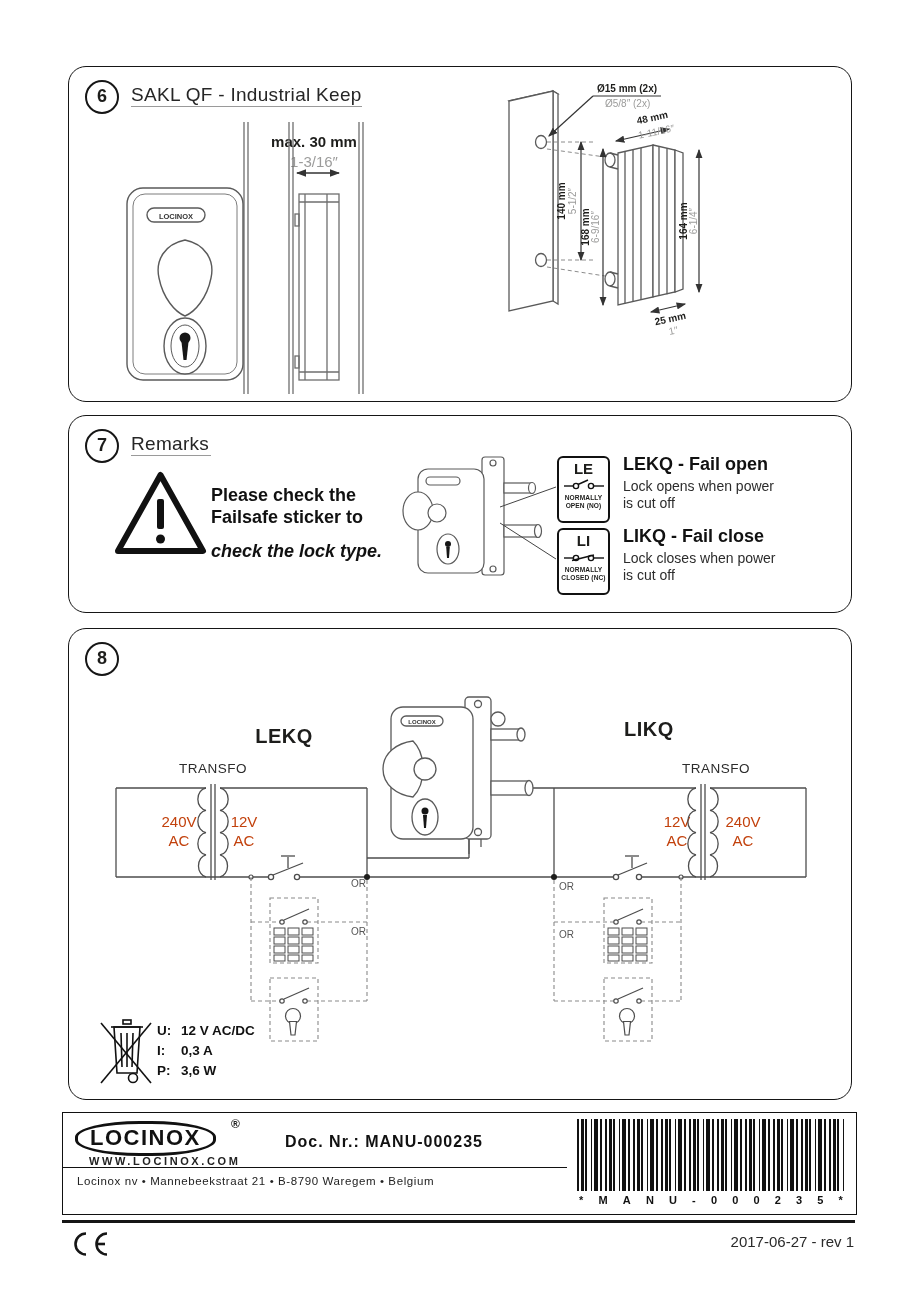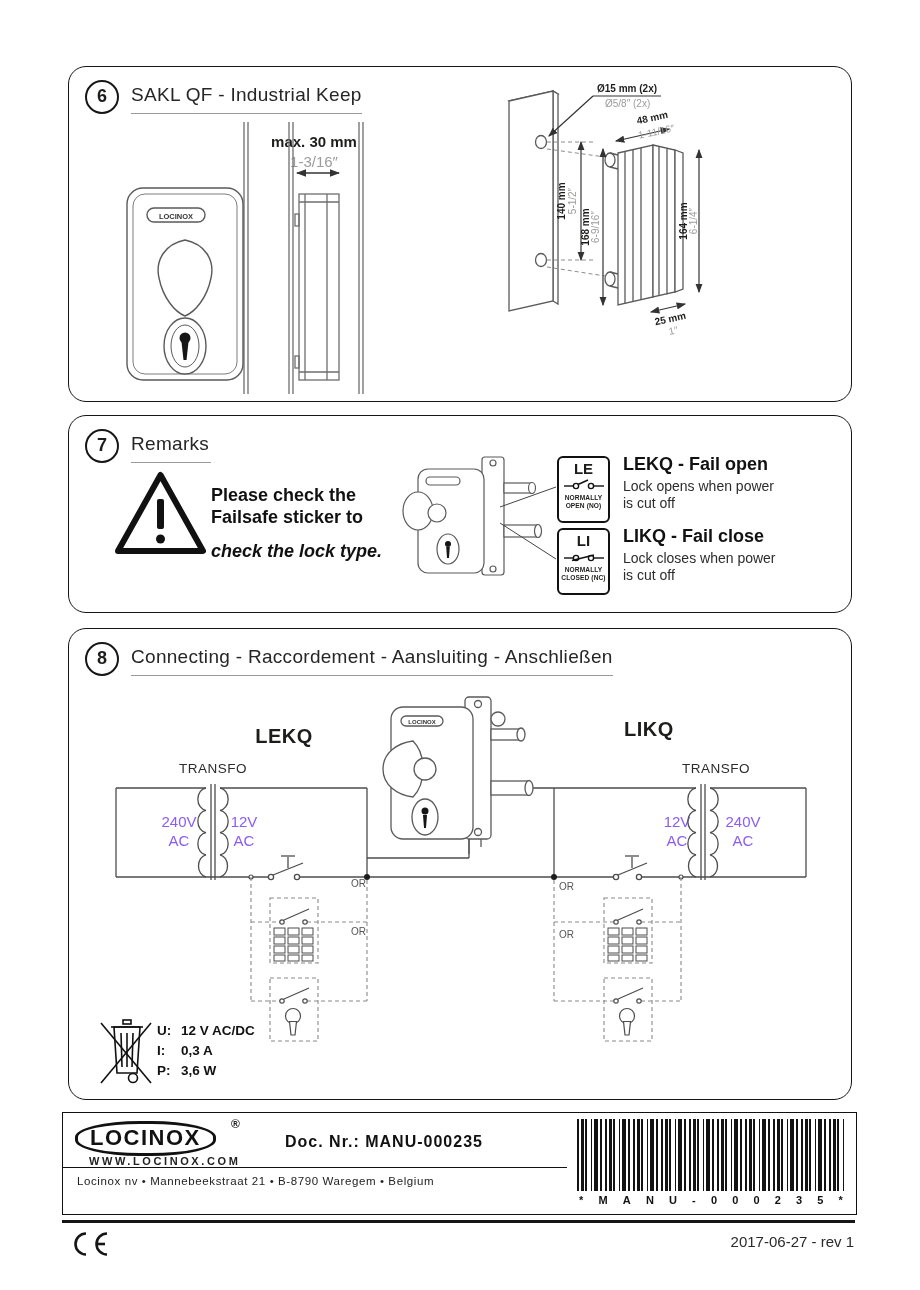--- a/index.html
+++ b/index.html
@@ -3,35 +3,35 @@
 <meta charset="utf-8">
 <style>
   html,body{margin:0;padding:0;background:#fff;}
   #page{position:relative;width:920px;height:1290px;background:#fff;overflow:hidden;
         font-family:"Liberation Sans",sans-serif;color:#1d1d1b;}
   .abs{position:absolute;}
   .box{position:absolute;border:1.6px solid #161616;border-radius:18px;background:#fff;}
   .circle-num{position:absolute;width:30px;height:30px;border:2px solid #161616;border-radius:50%;
        text-align:center;line-height:29px;font-size:18px;font-weight:600;}
   .sec-title{position:absolute;font-size:19px;color:#262626;border-bottom:1.5px solid #9a9a9a;
-       padding-bottom:7px;letter-spacing:.3px;}
+       letter-spacing:.3px;}
   .dim-mm{font-weight:bold;color:#1d1d1b;}
   .dim-inch{color:#9c9c9b;}
   svg{position:absolute;overflow:visible;}
   svg text{font-family:"Liberation Sans",sans-serif;}
   .warn-text{position:absolute;font-size:18px;font-weight:bold;line-height:22px;color:#111;}
   .sticker{position:absolute;width:49px;height:63px;border:2.2px solid #111;border-radius:6px;
        background:#fff;text-align:center;}
   .sticker .code{font-size:15px;font-weight:bold;line-height:17px;margin-top:2px;}
   .sticker .lbl{font-size:6.6px;font-weight:bold;line-height:7.5px;letter-spacing:.1px;}
   .fail-title{position:absolute;font-size:18px;font-weight:bold;color:#111;}
   .fail-desc{position:absolute;font-size:14px;line-height:17px;color:#2c2c2c;}
   .diagram-name{position:absolute;font-size:20px;font-weight:bold;letter-spacing:.5px;}
   .transfo{position:absolute;font-size:13.5px;letter-spacing:.5px;color:#2c2c2c;}
-  .volt{position:absolute;font-size:15px;line-height:19px;text-align:center;color:#8b5cf6;}
+  .volt{position:absolute;font-size:15px;line-height:19px;text-align:center;color:#c2410c;}
   .or-lbl{position:absolute;font-size:10px;color:#555;}
   .specs-row{display:flex;font-size:13.5px;font-weight:bold;line-height:20px;color:#111;}
   .specs-row .lab{width:24px;}
   .footer-box{position:absolute;border:1.8px solid #111;background:#fff;}
   .logo-pill{position:absolute;border:3px solid #111;border-radius:46%;
        font-size:22px;font-weight:bold;letter-spacing:1.5px;padding:1px 12px 2px;color:#111;}
   .logo-reg{position:absolute;font-size:12px;font-weight:bold;}
   .logo-url{position:absolute;font-size:11px;font-weight:bold;letter-spacing:2.6px;color:#222;}
   .doc-nr{position:absolute;font-size:16px;font-weight:bold;letter-spacing:1px;color:#111;}
   .addr{position:absolute;font-size:11.5px;letter-spacing:.6px;color:#222;}
@@ -231,21 +231,20 @@
     <div class="fail-desc" style="left:554px;top:62px;text-align:center;">Lock opens when power</div>
     <div class="fail-desc" style="left:554px;top:79px;">is cut off</div>
 
     <div class="fail-title" style="left:554px;top:110px;">LIKQ - Fail close</div>
     <div class="fail-desc" style="left:554px;top:134px;">Lock closes when power</div>
     <div class="fail-desc" style="left:554px;top:151px;">is cut off</div>
   </div>
 
   <div class="box" style="left:68px;top:628px;width:782px;height:470px;">
     <div class="circle-num" style="left:16px;top:13px;">8</div>
-    <div class="sec-title" style="left:62px;top:17px;min-width:420px;">Connecting - Raccordement - Aansluiting - Anschließen</div>
 
     <div class="diagram-name" style="left:155px;top:96px;width:120px;text-align:center;">LEKQ</div>
     <div class="diagram-name" style="left:555px;top:89px;width:120px;text-align:left;">LIKQ</div>
 
     <div class="transfo" style="left:110px;top:132px;">TRANSFO</div>
     <div class="transfo" style="left:613px;top:132px;">TRANSFO</div>
 
     <div class="volt" style="left:88px;top:183px;width:44px;">
       <div>240V</div>
         <div>AC</div>

